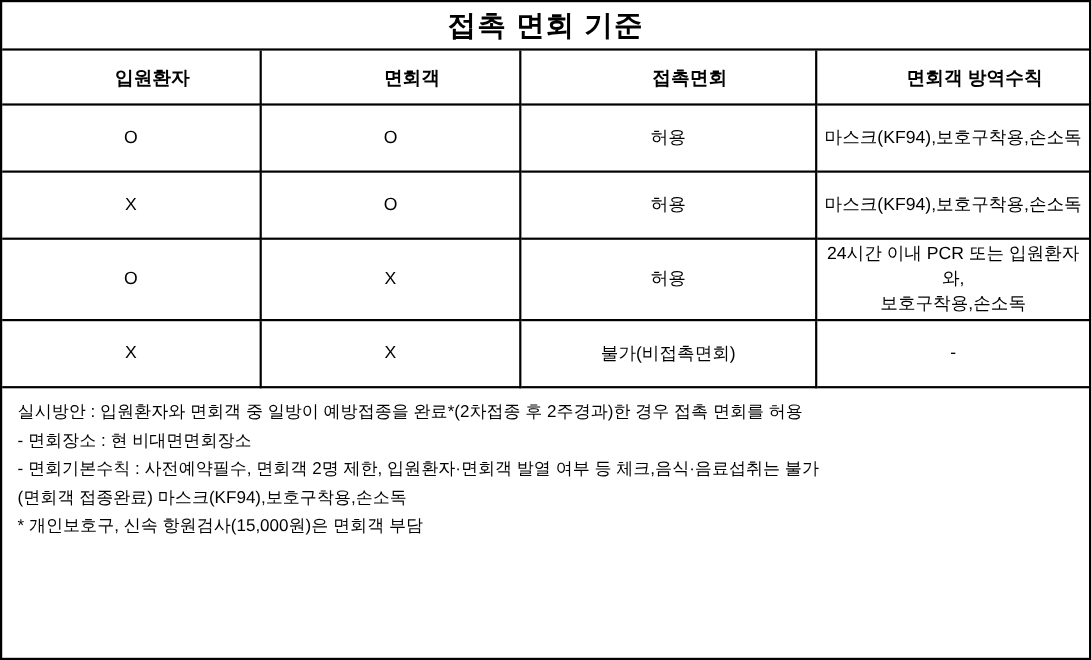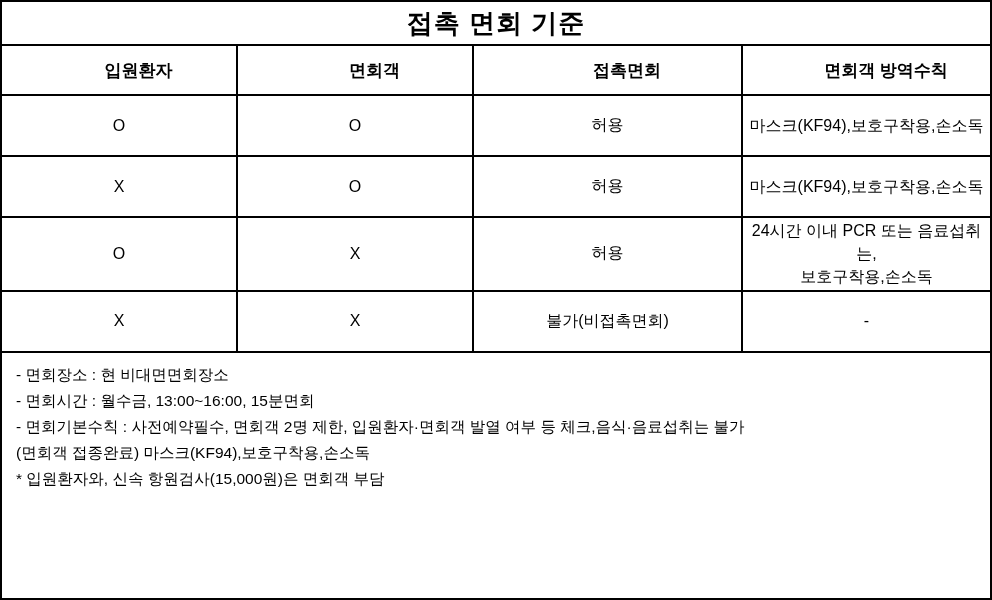--- a/index.html
+++ b/index.html
@@ -121,36 +121,36 @@
         <td class="col-c">허용</td>
         <td class="col-d two-line">
           <div>마스크(KF94),보호구착용,손소독</div>
         </td>
       </tr>
       <tr>
         <td class="col-a mark">O</td>
         <td class="col-b mark">X</td>
         <td class="col-c">허용</td>
         <td class="col-d two-line">
-          <div>24시간 이내 PCR  또는 음료섭취는,</div>
+          <div>24시간 이내 PCR  또는 입원환자와,</div>
           <div>보호구착용,손소독</div>
         </td>
       </tr>
       <tr>
         <td class="col-a mark">X</td>
         <td class="col-b mark">X</td>
         <td class="col-c">불가(비접촉면회)</td>
         <td class="col-d two-line">
           <div>-</div>
         </td>
       </tr>
     </tbody>
   </table>
 
   <div class="notes">
+    <p>실시방안 : 입원환자와 면회객 중 일방이 예방접종을 완료*(2차접종 후 2주경과)한 경우 접촉 면회를 허용</p>
     <p>- 면회장소 : 현 비대면면회장소</p>
-    <p>- 면회시간 : 월수금, 13:00~16:00, 15분면회</p>
     <p>- 면회기본수칙 : 사전예약필수, 면회객 2명 제한, 입원환자·면회객 발열 여부 등 체크,음식·음료섭취는 불가</p>
     <p>(면회객 접종완료) 마스크(KF94),보호구착용,손소독</p>
-    <p>* 입원환자와, 신속 항원검사(15,000원)은 면회객 부담</p>
+    <p>* 개인보호구, 신속 항원검사(15,000원)은 면회객 부담</p>
   </div>
 
 </div>
 
 </body></html>

